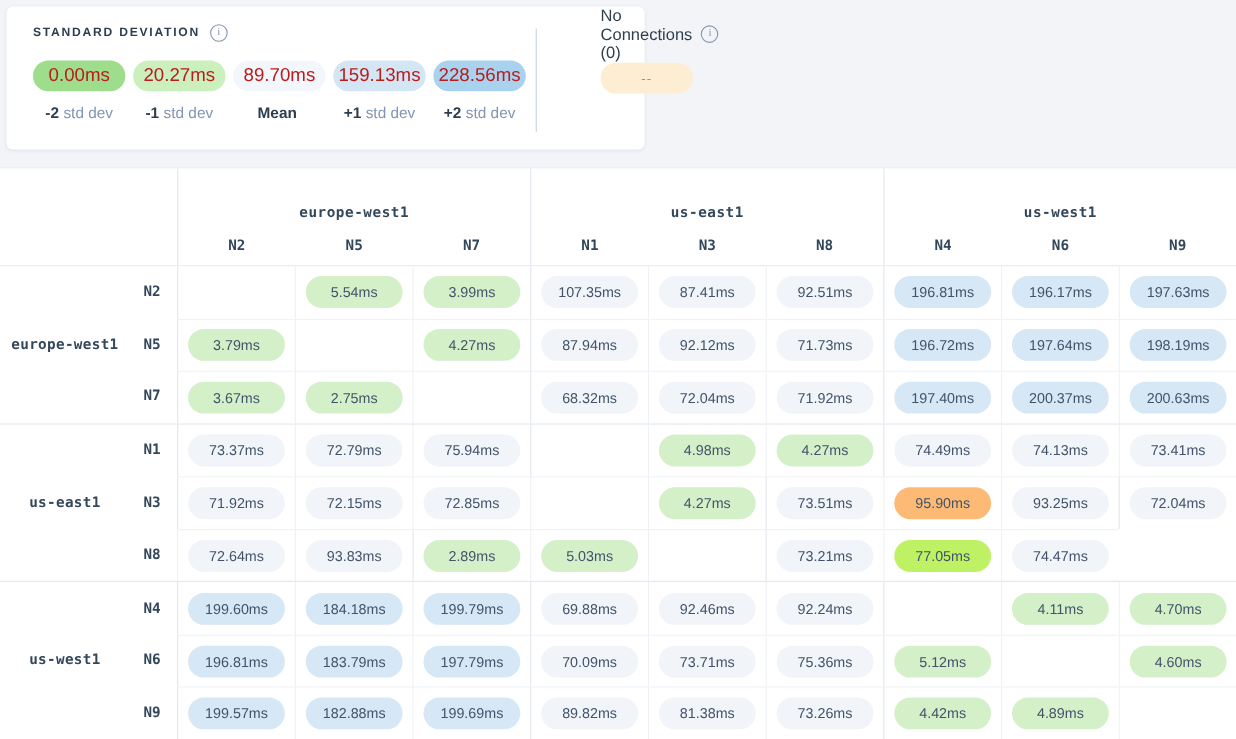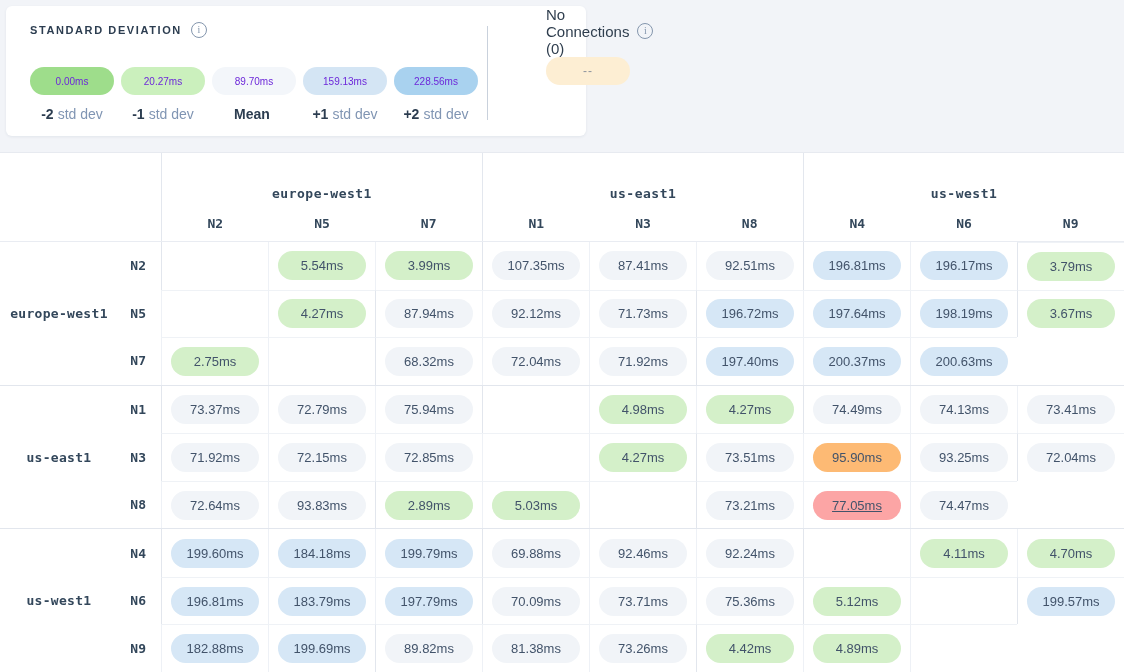--- a/index.html
+++ b/index.html
@@ -25,21 +25,21 @@
   }
   .info-icon {
     width:16px; height:16px; border:1px solid #8496ad; border-radius:50%;
     color:#8496ad; font-size:10px; line-height:14px; text-align:center;
     display:inline-block; flex:0 0 auto; font-family:"Liberation Serif", serif;
   }
   .scale-pills { display:flex; gap:7px; margin-top:18px; }
   .scale-pill {
     width:84px; height:28px; border-radius:14px;
     display:flex; align-items:center; justify-content:center;
-    font-size:10px; color:#6d28d9;margin-top:12px;
+    font-size:17px; color:#b91c1c;
   }
   .scale-labels { display:flex; gap:7px; margin-top:11px; }
   .scale-label {
     width:84px; display:flex; align-items:baseline; justify-content:center; gap:4px;
     font-size:14px;
   }
   .scale-label .pfx { font-weight:bold; color:#2c3d50; }
   .scale-label .sfx { color:#8095b3; }
   .legend-divider {
     position:absolute; left:481px; top:20px; height:94px; width:1px; background:#c9d1dc;
@@ -211,20 +211,23 @@
         </div>
         <div class="cell row-first">
           <span class="pill" style="background: rgb(241, 244, 248);">92.51ms</span>
         </div>
         <div class="cell col-group-start row-first">
           <span class="pill" style="background: rgb(214, 231, 246);">196.81ms</span>
         </div>
         <div class="cell row-first">
           <span class="pill" style="background: rgb(214, 231, 246);">196.17ms</span>
         </div>
+        <div class="cell row-first">
+          <span class="pill" style="background: rgb(214, 231, 246);">197.63ms</span>
+        </div>
         <div class="cell col-group-start">
           <span class="pill" style="background: rgb(212, 240, 201);">3.79ms</span>
         </div>
         <div class="cell"></div>
         <div class="cell">
           <span class="pill" style="background: rgb(212, 240, 201);">4.27ms</span>
         </div>
         <div class="cell col-group-start">
           <span class="pill" style="background: rgb(241, 244, 248);">87.94ms</span>
         </div>
@@ -336,21 +339,21 @@
           <span class="pill" style="background: rgb(212, 240, 201);">2.89ms</span>
         </div>
         <div class="cell">
           <span class="pill" style="background: rgb(212, 240, 201);">5.03ms</span>
         </div>
         <div class="cell"></div>
         <div class="cell col-group-start">
           <span class="pill" style="background: rgb(241, 244, 248);">73.21ms</span>
         </div>
         <div class="cell">
-          <span class="pill" style="background: #fca5a5; text-decoration: underline;">77.05ms</span>
+          <span class="pill" style="background: #bef264;">77.05ms</span>
         </div>
         <div class="cell">
           <span class="pill" style="background: rgb(241, 244, 248);">74.47ms</span>
         </div>
       </div>
       <div class="mgroup group-sep">
         <div class="label-cell">
           <div class="region-label">us-west1</div>
           <div class="node-label">N4</div>
           <div class="node-label">N6</div>
@@ -396,20 +399,23 @@
         <div class="cell">
           <span class="pill" style="background: rgb(241, 244, 248);">73.71ms</span>
         </div>
         <div class="cell">
           <span class="pill" style="background: rgb(241, 244, 248);">75.36ms</span>
         </div>
         <div class="cell col-group-start">
           <span class="pill" style="background: rgb(212, 240, 201);">5.12ms</span>
         </div>
         <div class="cell"></div>
+        <div class="cell">
+          <span class="pill" style="background: rgb(212, 240, 201);">4.60ms</span>
+        </div>
         <div class="cell col-group-start">
           <span class="pill" style="background: rgb(214, 231, 246);">199.57ms</span>
         </div>
         <div class="cell">
           <span class="pill" style="background: rgb(214, 231, 246);">182.88ms</span>
         </div>
         <div class="cell">
           <span class="pill" style="background: rgb(214, 231, 246);">199.69ms</span>
         </div>
         <div class="cell col-group-start">

